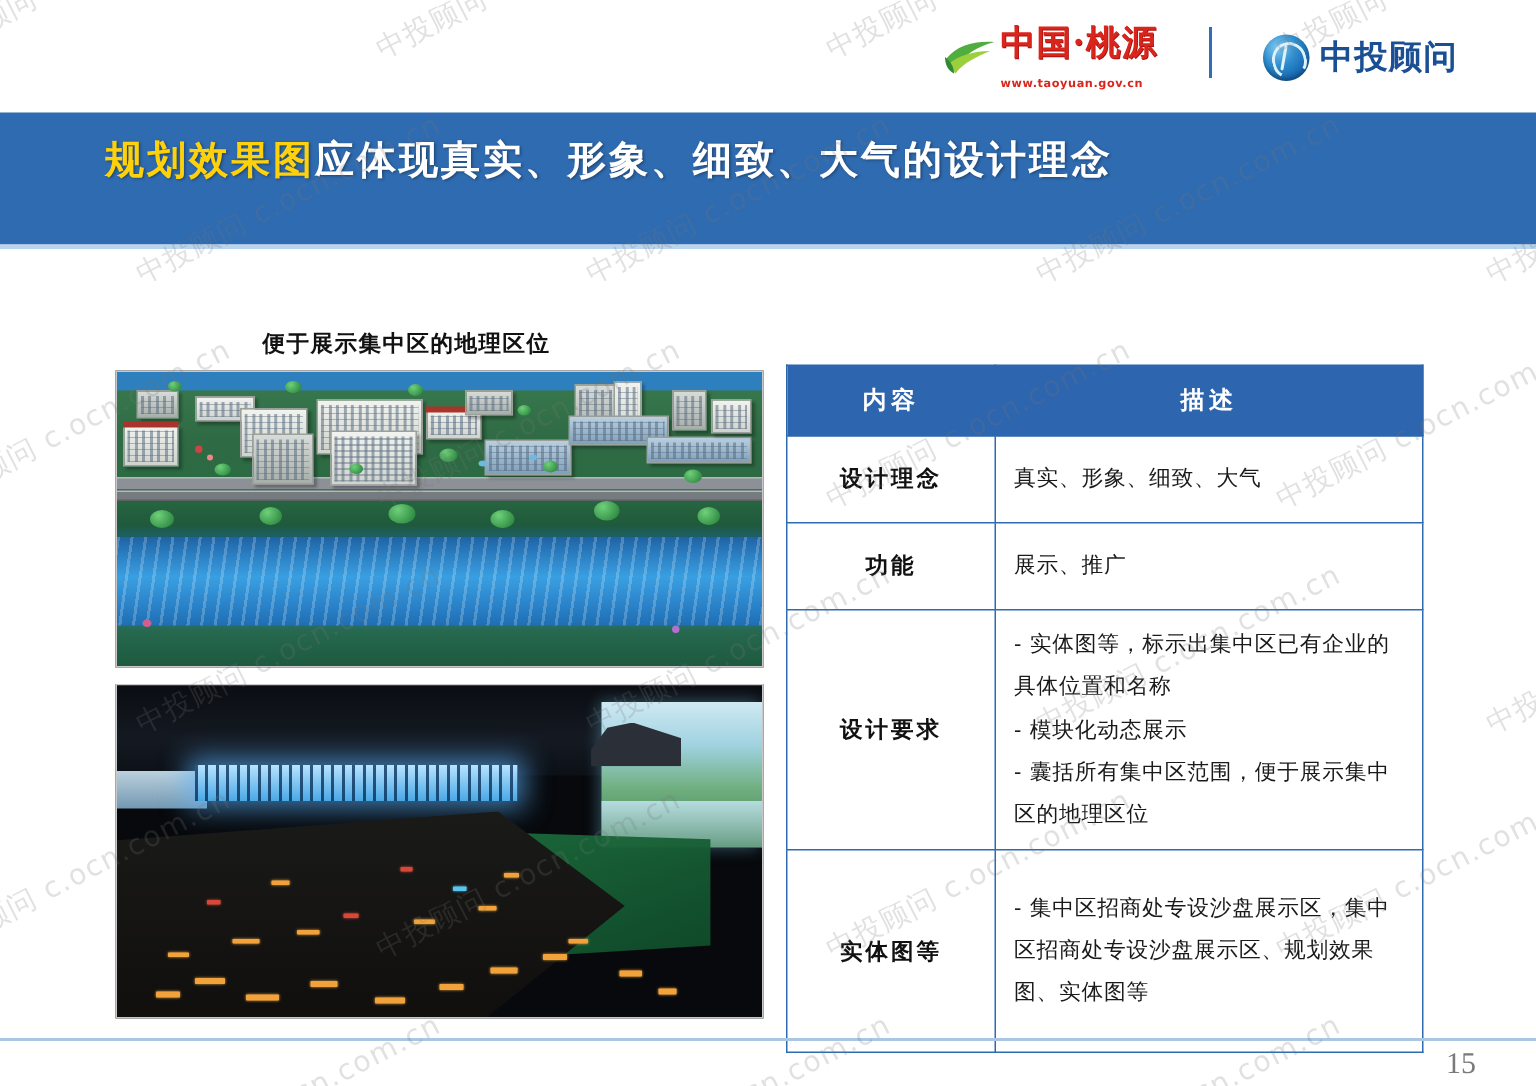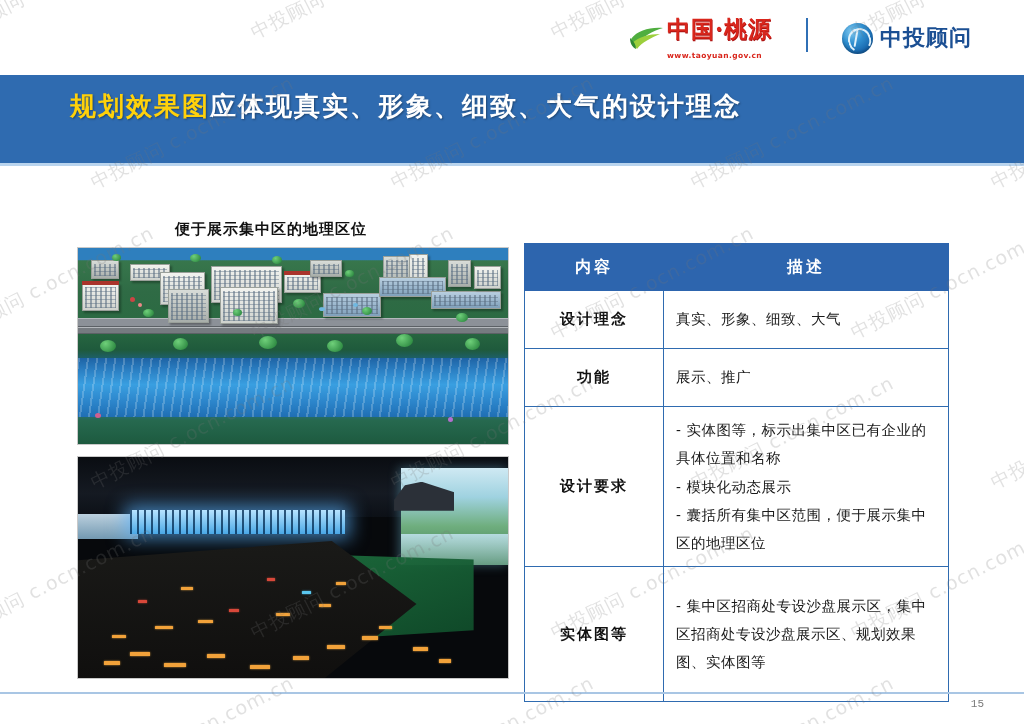--- a/index.html
+++ b/index.html
@@ -114,22 +114,22 @@
   .spec-table thead th{background:#2d65ae;color:#ffffff;font-size:16px;font-weight:bold;
      letter-spacing:3px;height:44px;text-align:center;border-color:#2d65ae;}
   .col-label{width:139px;}
   .col-desc{width:285px;}
   .spec-table td.lbl{text-align:center;font-size:15px;font-weight:bold;color:#111;letter-spacing:2px;}
   .spec-table td.desc{text-align:left;font-size:14.5px;color:#1a1a1a;line-height:1.95;padding:9px 12px;letter-spacing:0.5px;}
   .spec-table td.desc .ln{display:block;white-space:normal;}
 
   
   .footer-rule{position:absolute;left:0;top:692px;width:1024px;height:2px;background:#a9c6e4;}
-  .page-no{position:absolute;right:40px;top:698px;font-family:Liberation Mono, monospace;
-     font-size:11px;color:#7a7a7a;text-align:right;}
+  .page-no{position:absolute;right:40px;top:698px;font-family:Liberation Serif, serif;
+     font-size:20px;color:#7a7a7a;text-align:right;}
 
   
   .wm-layer{position:absolute;inset:0;pointer-events:none;overflow:hidden;}
   .wm{position:absolute;font-family:"DejaVu Sans",sans-serif;font-size:19px;color:rgba(120,120,120,.22);
       transform:rotate(-27deg);white-space:nowrap;font-weight:500;letter-spacing:1px;}
 </style>
 </head>
 <body>
 
 <div class="slide">

